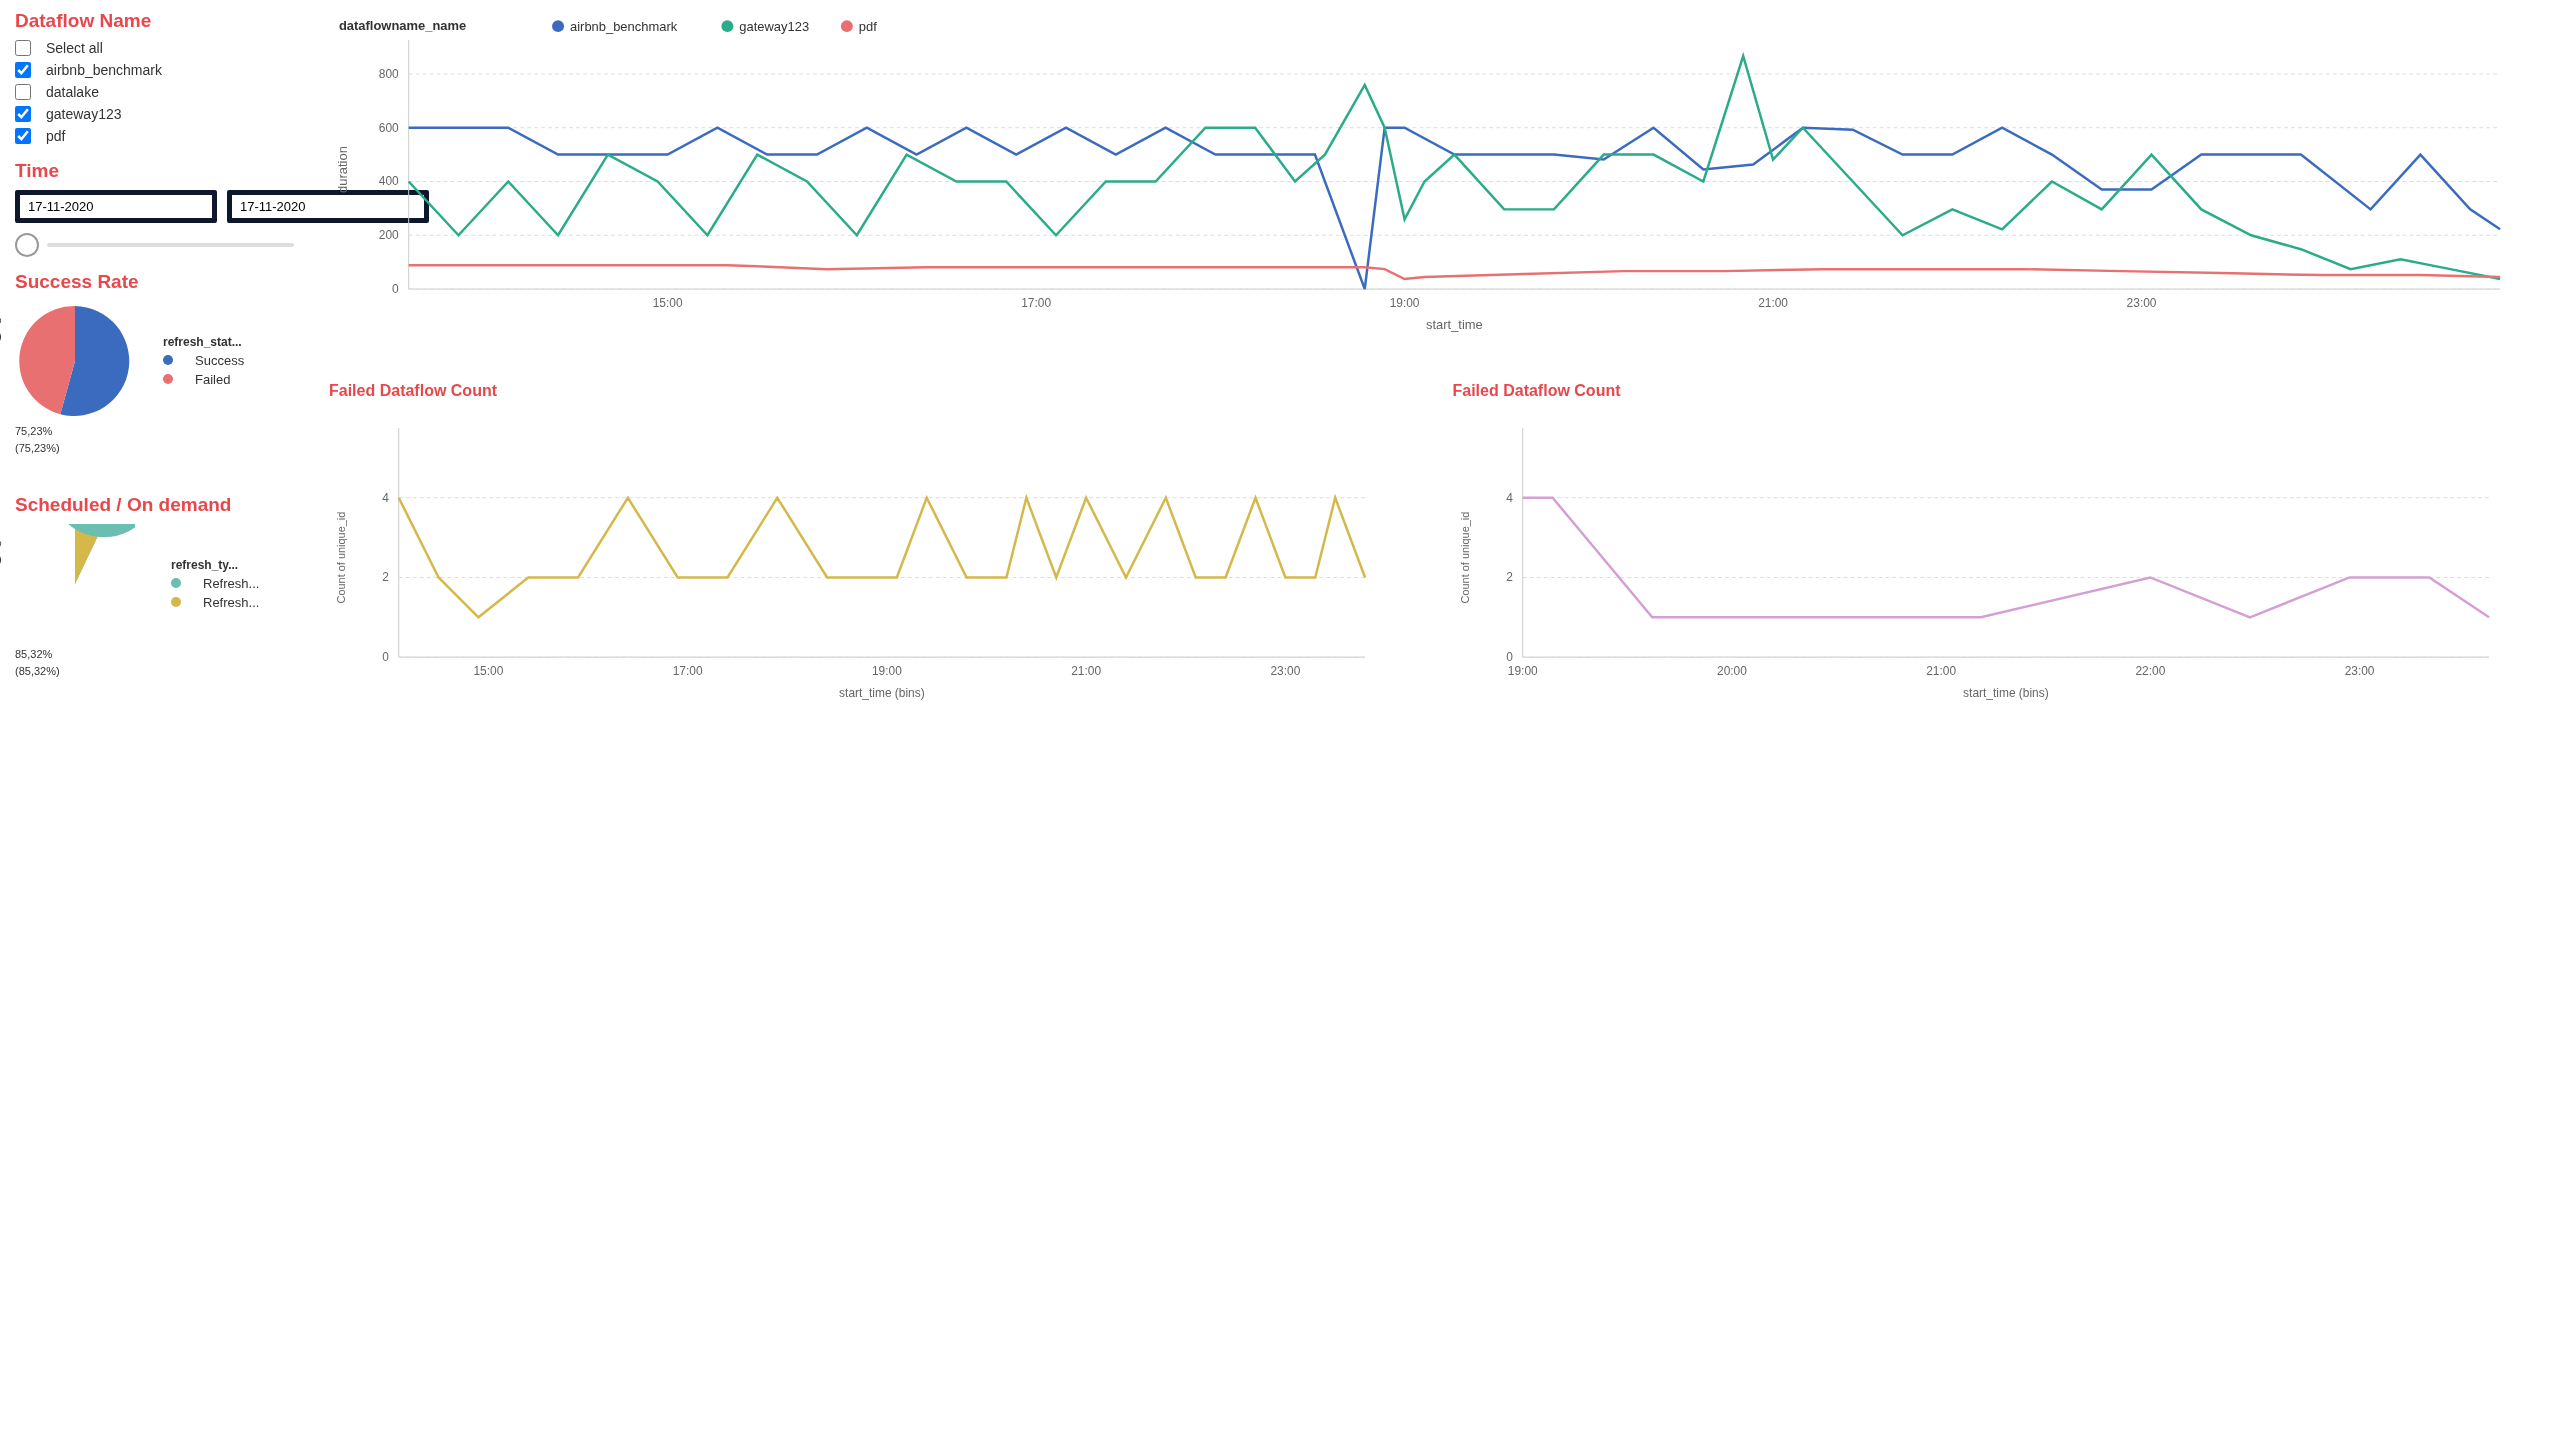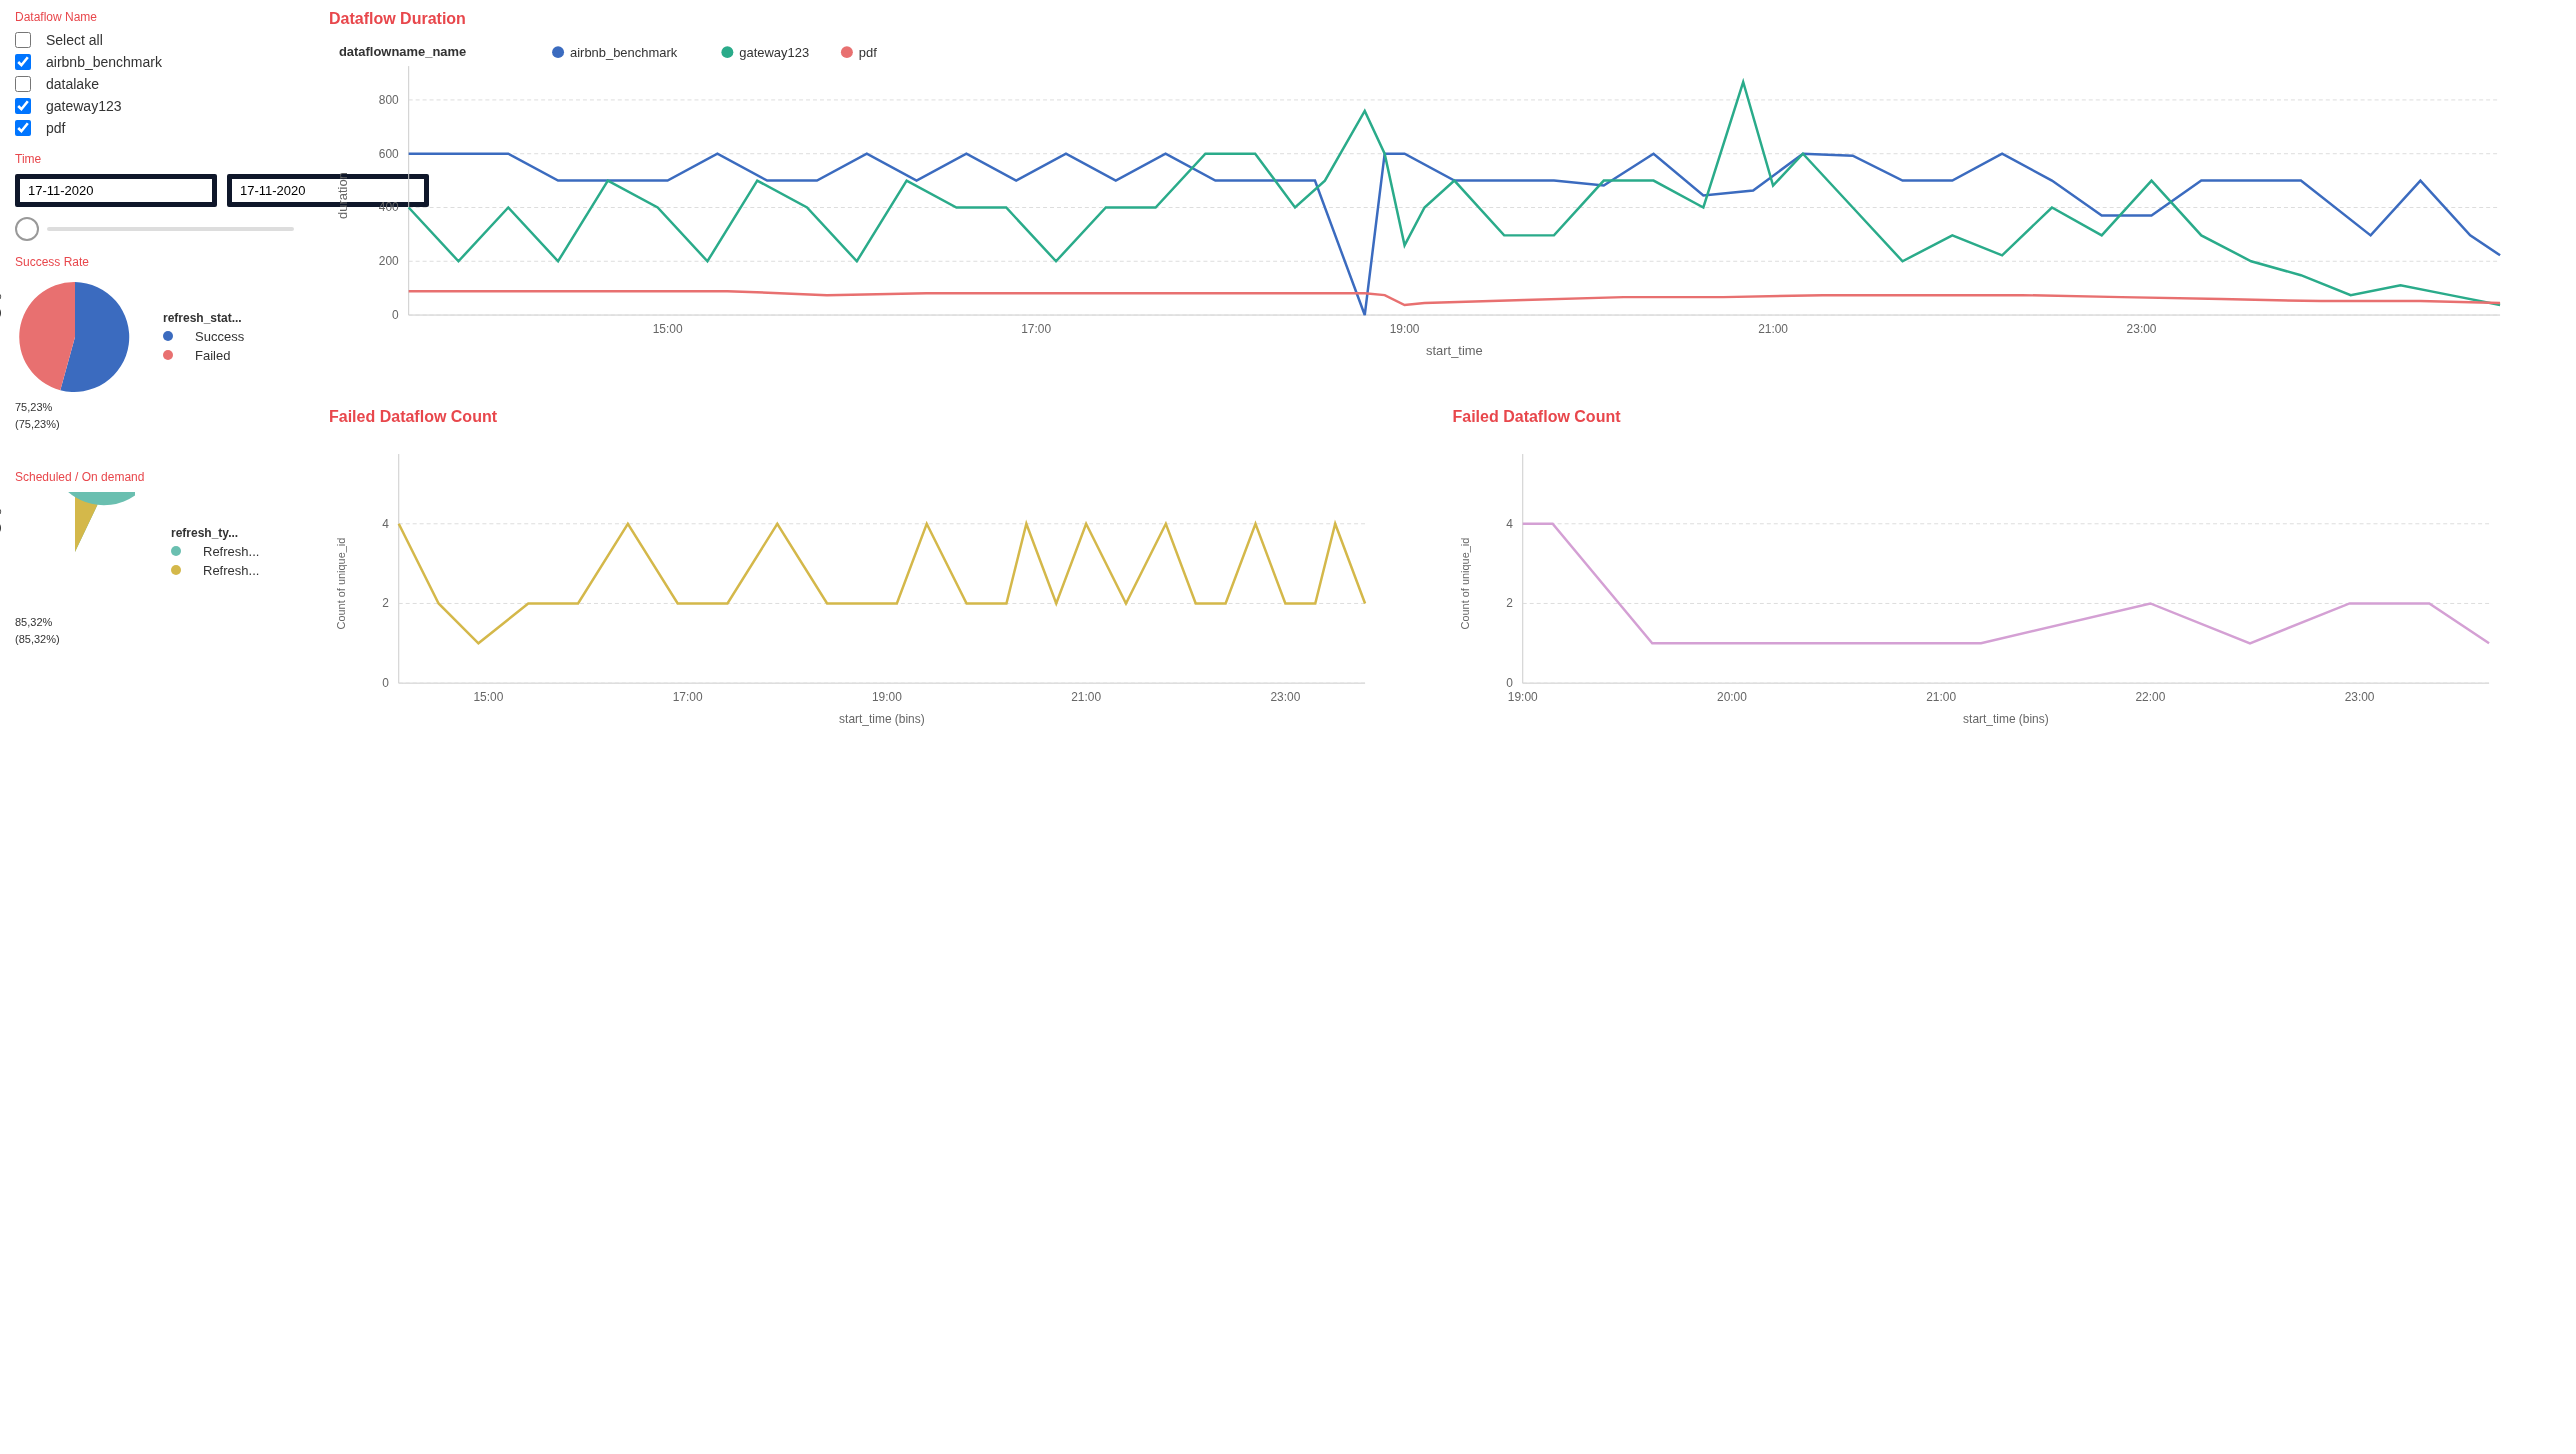--- a/index.html
+++ b/index.html
@@ -1,21 +1,21 @@
 <!DOCTYPE html>
 <html><head>
   <meta charset="utf-8">
   <style>
     * { box-sizing: border-box; margin: 0; padding: 0; }
     body { font-family: Arial, sans-serif; background: #fff; font-size: 13px; color: #333; }
     .layout { display: flex; width: 2576px; min-height: 1454px; }
     .sidebar { width: 309px; padding: 10px 15px; flex-shrink: 0; }
     .main { flex: 1; padding: 10px 20px; }
 
-    .section-title { color: #e8474c; font-size: 12px; font-weight: normal; margin-bottom: 8px; margin-top: 14px; }
+    .section-title { color: #e8474c; font-size: 19px; font-weight: bold; margin-bottom: 8px; margin-top: 14px; }
     .section-title-first { margin-top: 0; }
 
     .checkbox-item { display: flex; align-items: flex-start; gap: 15px; margin-bottom: 6px; font-size: 14px; }
     .checkbox-item input[type="checkbox"] { width: 16px; height: 16px; }
 
     .time-section { margin-top: 16px; }
     .date-inputs { display: flex; gap: 10px; margin-bottom: 10px; }
     .date-input { border: 5px solid #0f172a; padding: 4px 8px; font-size: 13px; border-radius: 2px; }
     .slider-container { display: flex; align-items: center; gap: 8px; }
     .circle-knob { width: 24px; height: 24px; border-radius: 50%; border: 2px solid #999; background: #fff; flex-shrink: 0; }
@@ -136,21 +136,20 @@
             <span>Refresh...</span>
           </div>
         </div>
       </div>
     </div>
   </div>
 
   <div class="main">
 
     <div class="chart-section">
-      <div class="chart-title">Dataflow Duration</div>
       <svg width="2191" height="339" viewBox="0 0 2200 340">
 
         <text x="10" y="20" font-weight="bold" font-size="13" fill="#333">dataflowname_name</text>
         <circle cx="230" cy="16" r="6" fill="#3b6bbf"></circle>
         <text x="242" y="21" font-size="13" fill="#333">airbnb_benchmark</text>
         <circle cx="400" cy="16" r="6" fill="#2aab8a"></circle>
         <text x="412" y="21" font-size="13" fill="#333">gateway123</text>
         <circle cx="520" cy="16" r="6" fill="#e87070"></circle>
         <text x="532" y="21" font-size="13" fill="#333">pdf</text>
 

